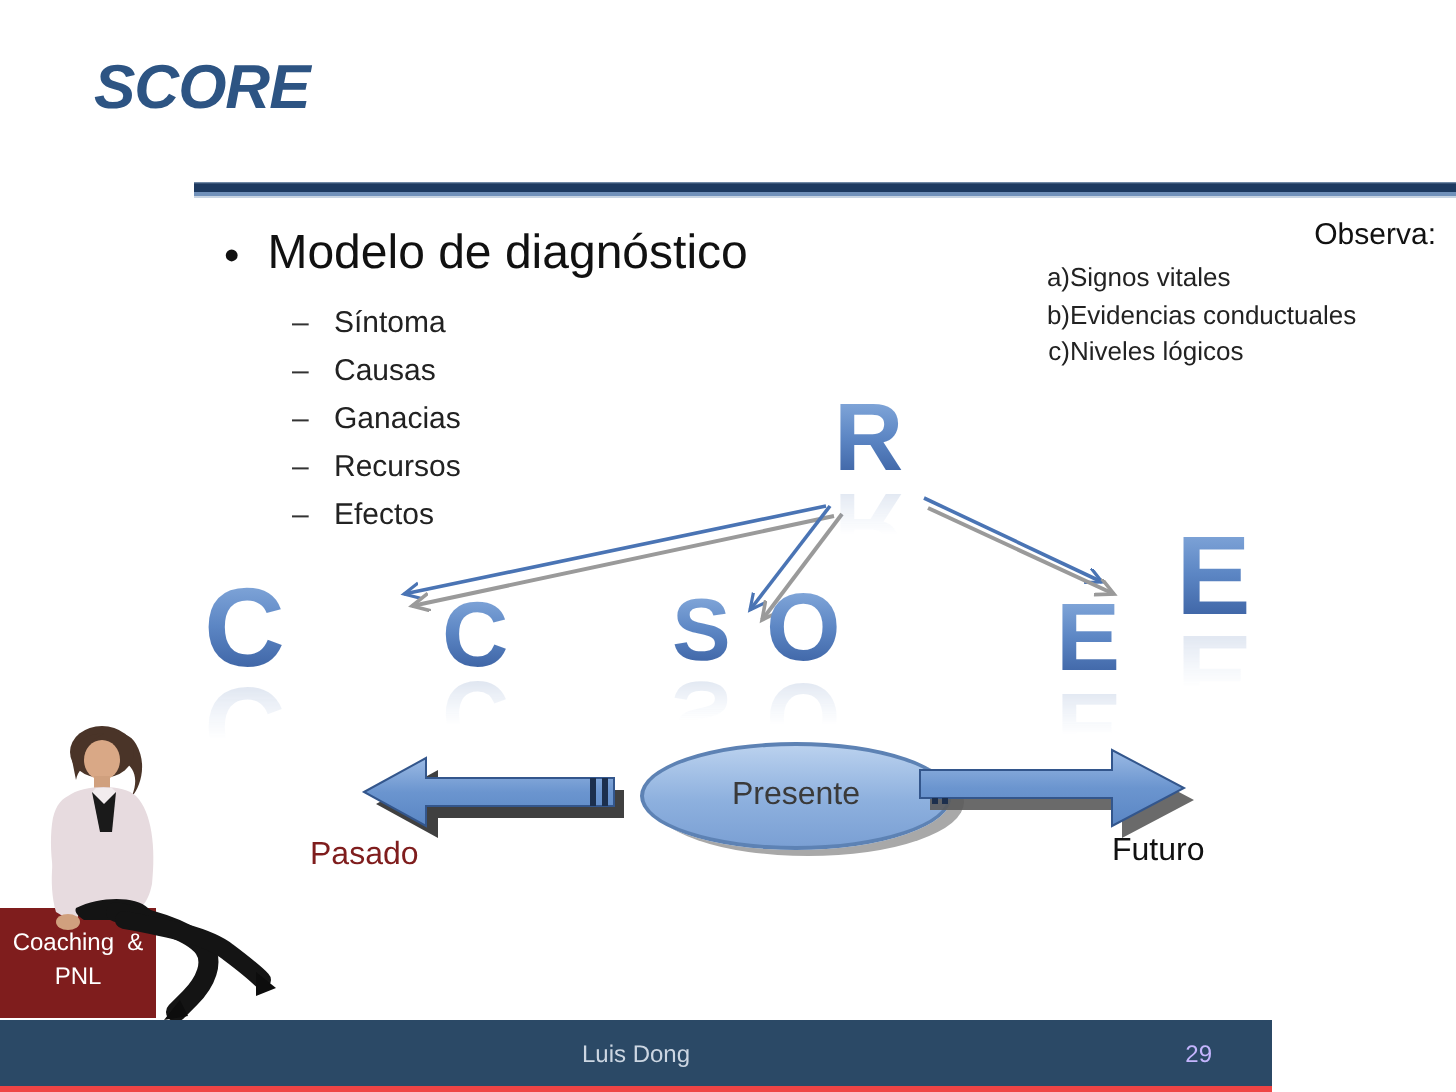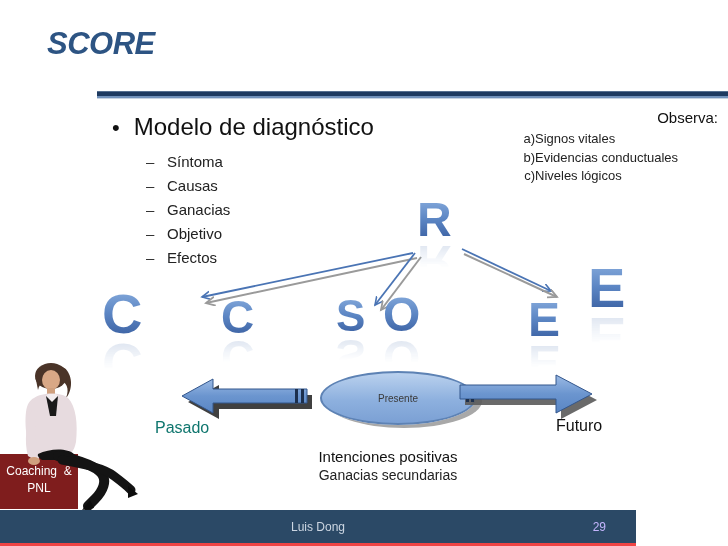--- a/index.html
+++ b/index.html
@@ -44,22 +44,22 @@
 
   .arrows-svg{position:absolute;left:0;top:0;width:728px;height:546px;pointer-events:none;}
 
   
   .fat-arrow{position:absolute;}
   .fa-left{left:178px;top:375px;width:134px;height:44px;}
   .fa-right{left:458px;top:373px;width:142px;height:46px;}
   .ellipse{position:absolute;left:320px;top:371px;width:152px;height:50px;border-radius:50%;
       background:linear-gradient(180deg,#bad1ee 0%,#8db0de 55%,#7ba0d4 100%);
       border:2px solid #5d82b4;box-shadow:6px 3px 0 #a8a8a8;
-      display:flex;align-items:center;justify-content:center;font-size:10px;color:#3a3a3a;}
-  .lbl-past{position:absolute;left:155px;top:419px;font-size:16px;color:#0f766e;}
+      display:flex;align-items:center;justify-content:center;font-size:16px;color:#3a3a3a;}
+  .lbl-past{position:absolute;left:155px;top:419px;font-size:16px;color:#7f1d1d;}
   .lbl-future{position:absolute;left:556px;top:417px;font-size:16px;color:#111;}
 
   
   .notes{position:absolute;left:238px;top:448px;width:300px;text-align:center;}
   .notes .n1{font-size:15px;color:#111;}
   .notes .n2{font-size:14px;color:#222;margin-top:2px;}
 
   
   .badge{position:absolute;left:0;top:454px;width:78px;height:55px;background:#7f1d1d;
       color:#ffffff;font-size:12px;text-align:center;padding-top:9px;box-sizing:border-box;z-index:3;}
@@ -94,21 +94,21 @@
       <div class="sub-item">
         <span class="dash">–</span>
         <span>Causas</span>
       </div>
       <div class="sub-item">
         <span class="dash">–</span>
         <span>Ganacias</span>
       </div>
       <div class="sub-item">
         <span class="dash">–</span>
-        <span>Objetivo</span>
+        <span>Recursos</span>
       </div>
       <div class="sub-item">
         <span class="dash">–</span>
         <span>Efectos</span>
       </div>
     </div>
   </div>
 
   <div class="obs">
     <div class="obs-head">Observa:</div>
@@ -199,24 +199,20 @@
   <svg class="fat-arrow fa-right" viewBox="0 0 142 46">
     <polygon points="2,14 98,14 98,4 134,23 98,42 98,28 2,28" fill="#5a5a5a" opacity="0.9" transform="translate(5,4)"></polygon>
     <polygon points="2,12 98,12 98,2 134,21 98,40 98,26 2,26" fill="url(#gA)" stroke="#33568c" stroke-width="1"></polygon>
     <rect x="8" y="26" width="3" height="3" fill="#1c2f4d"></rect>
     <rect x="13" y="26" width="3" height="3" fill="#1c2f4d"></rect>
   </svg>
 
   <div class="lbl-past">Pasado</div>
   <div class="lbl-future">Futuro</div>
 
-  <div class="notes">
-    <div class="n1">Intenciones positivas</div>
-    <div class="n2">Ganacias secundarias</div>
-  </div>
 
   <div class="badge">
     <div>Coaching  &amp;</div>
     <div>PNL</div>
   </div>
 
   <svg class="woman" viewBox="0 0 150 156">
 
     <path d="M36,22 C34,8 62,2 68,14 C74,24 70,36 66,40 C70,30 66,24 60,22 C52,20 40,22 38,32 Z" fill="#4a3428"></path>
     <ellipse cx="51" cy="18" rx="16" ry="13" fill="#4a3428"></ellipse>

